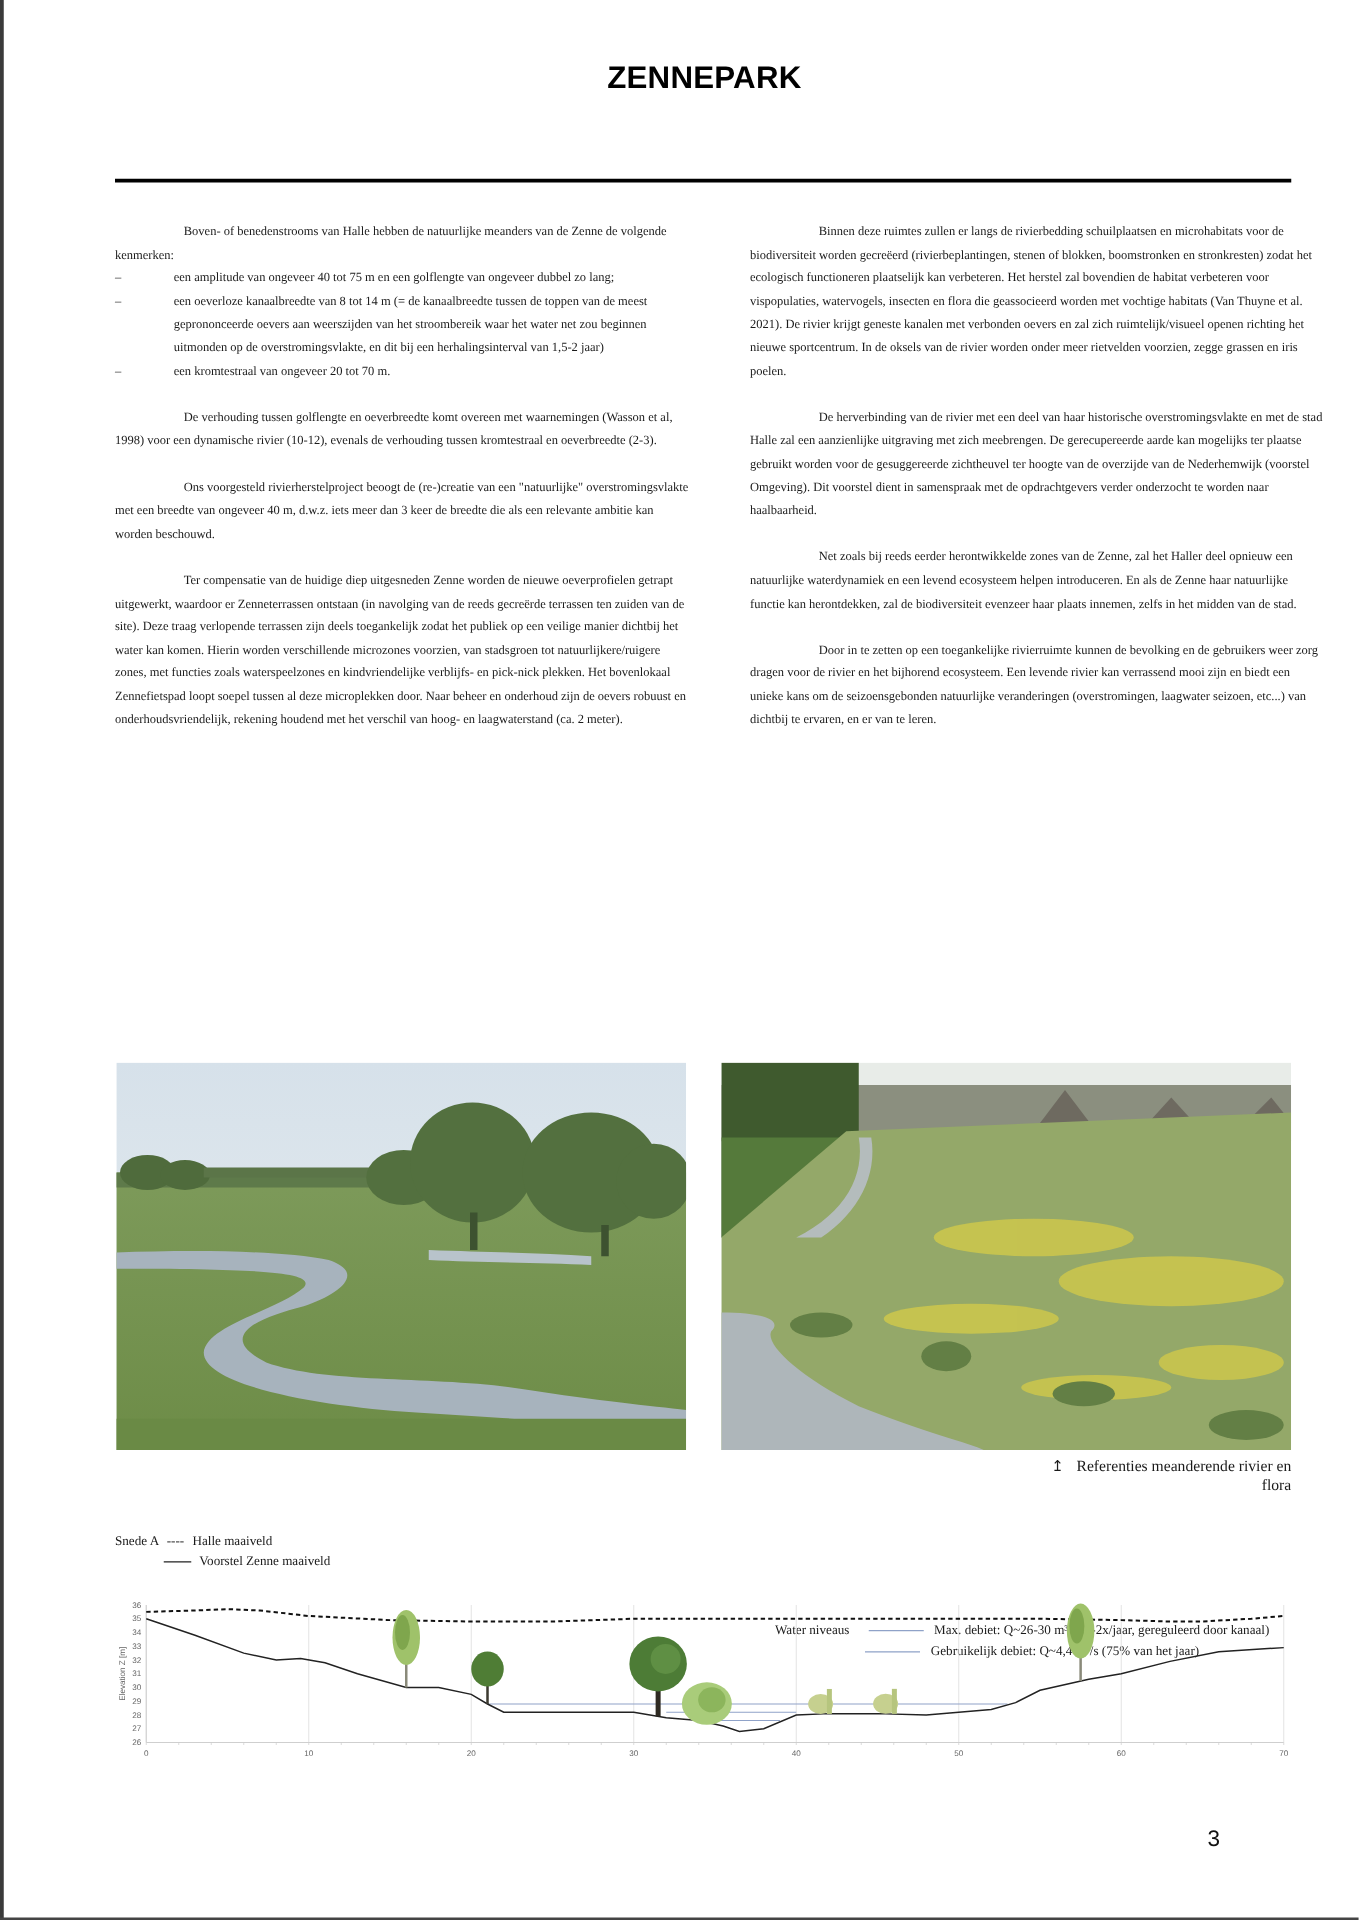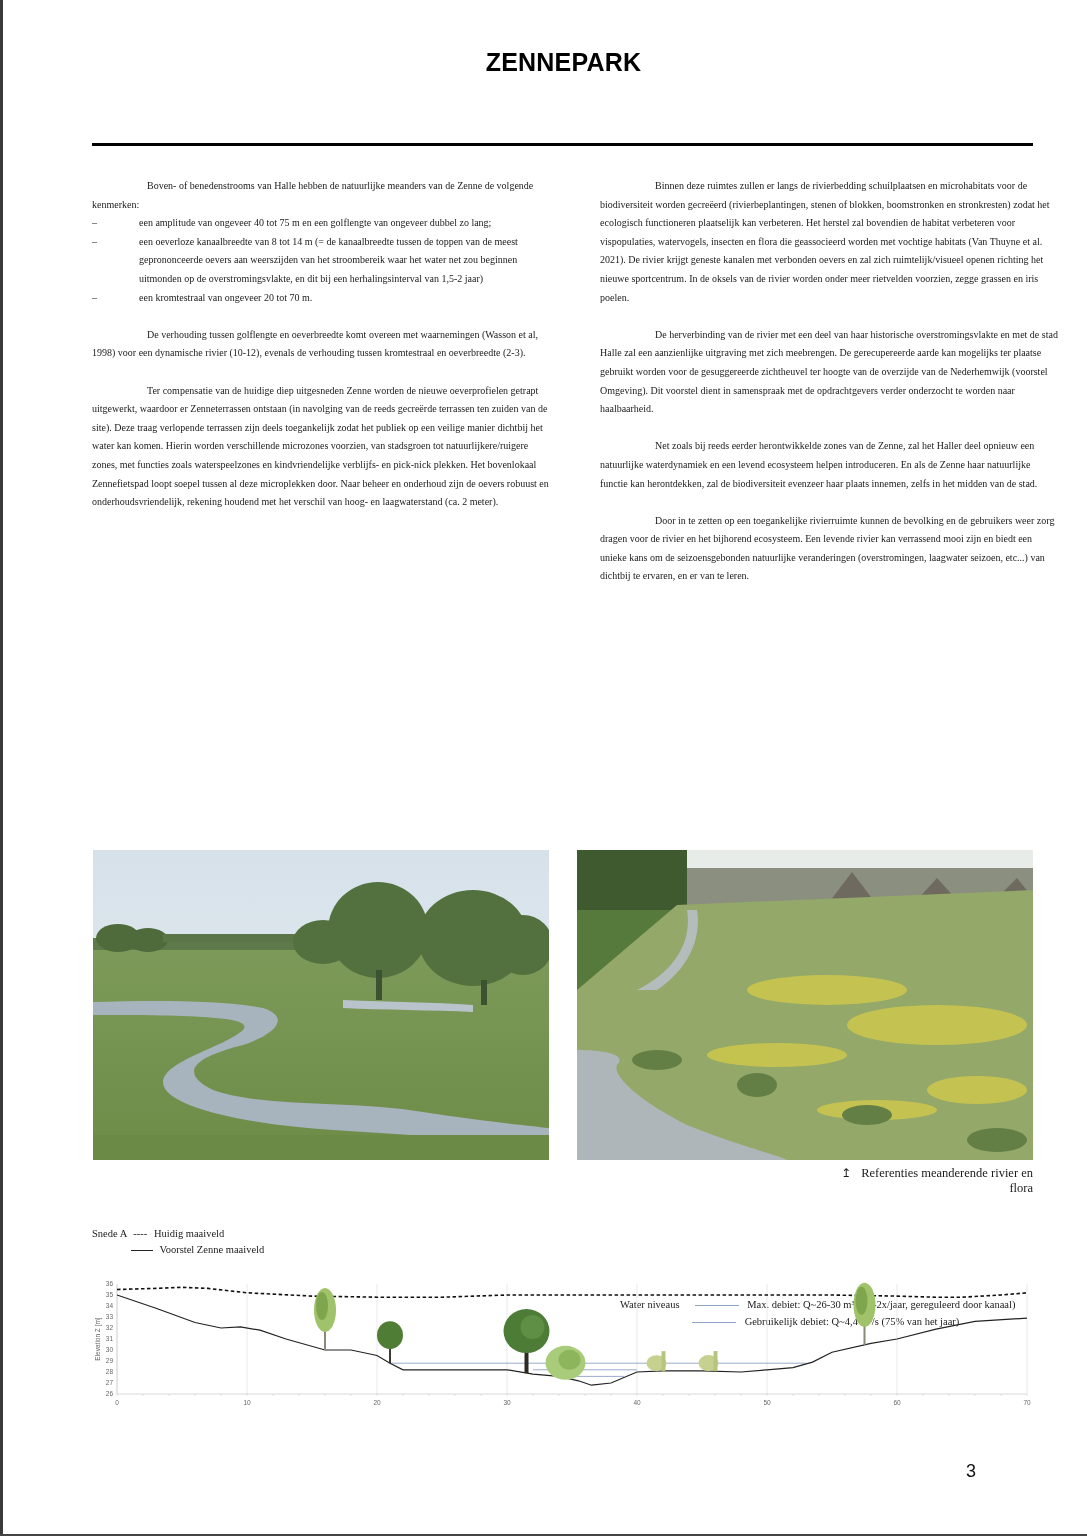--- a/index.html
+++ b/index.html
@@ -42,20 +42,21 @@
 <div class="rule"></div>
 
 <div class="col left">
   <p style="margin:0;">Boven- of benedenstrooms van Halle hebben de natuurlijke meanders van de Zenne de volgende kenmerken:</p>
   <ul class="bullets">
     <li><span class="dash">–</span><span>een amplitude van ongeveer 40 tot 75 m en een golflengte van ongeveer dubbel zo lang;</span></li>
     <li><span class="dash">–</span><span>een oeverloze kanaalbreedte van 8 tot 14 m (= de kanaalbreedte tussen de toppen van de meest geprononceerde oevers aan weerszijden van het stroombereik waar het water net zou beginnen uitmonden op de overstromingsvlakte, en dit bij een herhalingsinterval van 1,5-2 jaar)</span></li>
     <li><span class="dash">–</span><span>een kromtestraal van ongeveer 20 tot 70 m.</span></li>
   </ul>
   <p>De verhouding tussen golflengte en oeverbreedte komt overeen met waarnemingen (Wasson et al, 1998) voor een dynamische rivier (10-12), evenals de verhouding tussen kromtestraal en oeverbreedte (2-3).</p>
+  <p>Ons voorgesteld rivierherstelproject beoogt de (re-)creatie van een "natuurlijke" overstromingsvlakte met een breedte van ongeveer 40 m, d.w.z. iets meer dan 3 keer de breedte die als een relevante ambitie kan worden beschouwd.</p>
   <p>Ter compensatie van de huidige diep uitgesneden Zenne worden de nieuwe oeverprofielen getrapt uitgewerkt, waardoor er Zenneterrassen ontstaan (in navolging van de reeds gecreërde terrassen ten zuiden van de site). Deze traag verlopende terrassen zijn deels toegankelijk zodat het publiek op een veilige manier dichtbij het water kan komen. Hierin worden verschillende microzones voorzien, van stadsgroen tot natuurlijkere/ruigere zones, met functies zoals waterspeelzones en kindvriendelijke verblijfs- en pick-nick plekken. Het bovenlokaal Zennefietspad loopt soepel tussen al deze microplekken door. Naar beheer en onderhoud zijn de oevers robuust en onderhoudsvriendelijk, rekening houdend met het verschil van hoog- en laagwaterstand (ca. 2 meter).</p>
 </div>
 
 <div class="col right">
   <p>Binnen deze ruimtes zullen er langs de rivierbedding schuilplaatsen en microhabitats voor de biodiversiteit worden gecreëerd (rivierbeplantingen, stenen of blokken, boomstronken en stronkresten) zodat het ecologisch functioneren plaatselijk kan verbeteren. Het herstel zal bovendien de habitat verbeteren voor vispopulaties, watervogels, insecten en flora die geassocieerd worden met vochtige habitats (Van Thuyne et al. 2021). De rivier krijgt geneste kanalen met verbonden oevers en zal zich ruimtelijk/visueel openen richting het nieuwe sportcentrum. In de oksels van de rivier worden onder meer rietvelden voorzien, zegge grassen en iris poelen.</p>
   <p>De herverbinding van de rivier met een deel van haar historische overstromingsvlakte en met de stad Halle zal een aanzienlijke uitgraving met zich meebrengen. De gerecupereerde aarde kan mogelijks ter plaatse gebruikt worden voor de gesuggereerde zichtheuvel ter hoogte van de overzijde van de Nederhemwijk (voorstel Omgeving). Dit voorstel dient in samenspraak met de opdrachtgevers verder onderzocht te worden naar haalbaarheid.</p>
   <p>Net zoals bij reeds eerder herontwikkelde zones van de Zenne, zal het Haller deel opnieuw een natuurlijke waterdynamiek en een levend ecosysteem helpen introduceren. En als de Zenne haar natuurlijke functie kan herontdekken, zal de biodiversiteit evenzeer haar plaats innemen, zelfs in het midden van de stad.</p>
   <p>Door in te zetten op een toegankelijke rivierruimte kunnen de bevolking en de gebruikers weer zorg dragen voor de rivier en het bijhorend ecosysteem. Een levende rivier kan verrassend mooi zijn en biedt een unieke kans om de seizoensgebonden natuurlijke veranderingen (overstromingen, laagwater seizoen, etc...) van dichtbij te ervaren, en er van te leren.</p>
 </div>
 
@@ -134,21 +135,21 @@
 
 <div class="caption">
   <span class="arrow">↥</span>
   <span style="display:inline-block; width:180px;">Referenties meanderende rivier en flora</span>
 </div>
 
 <div class="legend-left">
   <div class="row">
     <span>Snede A</span>
     <span style="margin:0 4px;">----</span>
-    <span>Huidig maaiveld</span>
+    <span>Halle maaiveld</span>
   </div>
   <div class="row" style="padding-left:39px;">
     <span style="display:inline-block; width:22px; border-top:1px solid #222; vertical-align:middle; margin-right:4px;"></span>
     <span>Voorstel Zenne maaiveld</span>
   </div>
 </div>
 
 <div class="legend-right">
   <div class="row">
     <span style="display:inline-block; width:72px;">Water niveaus</span>

